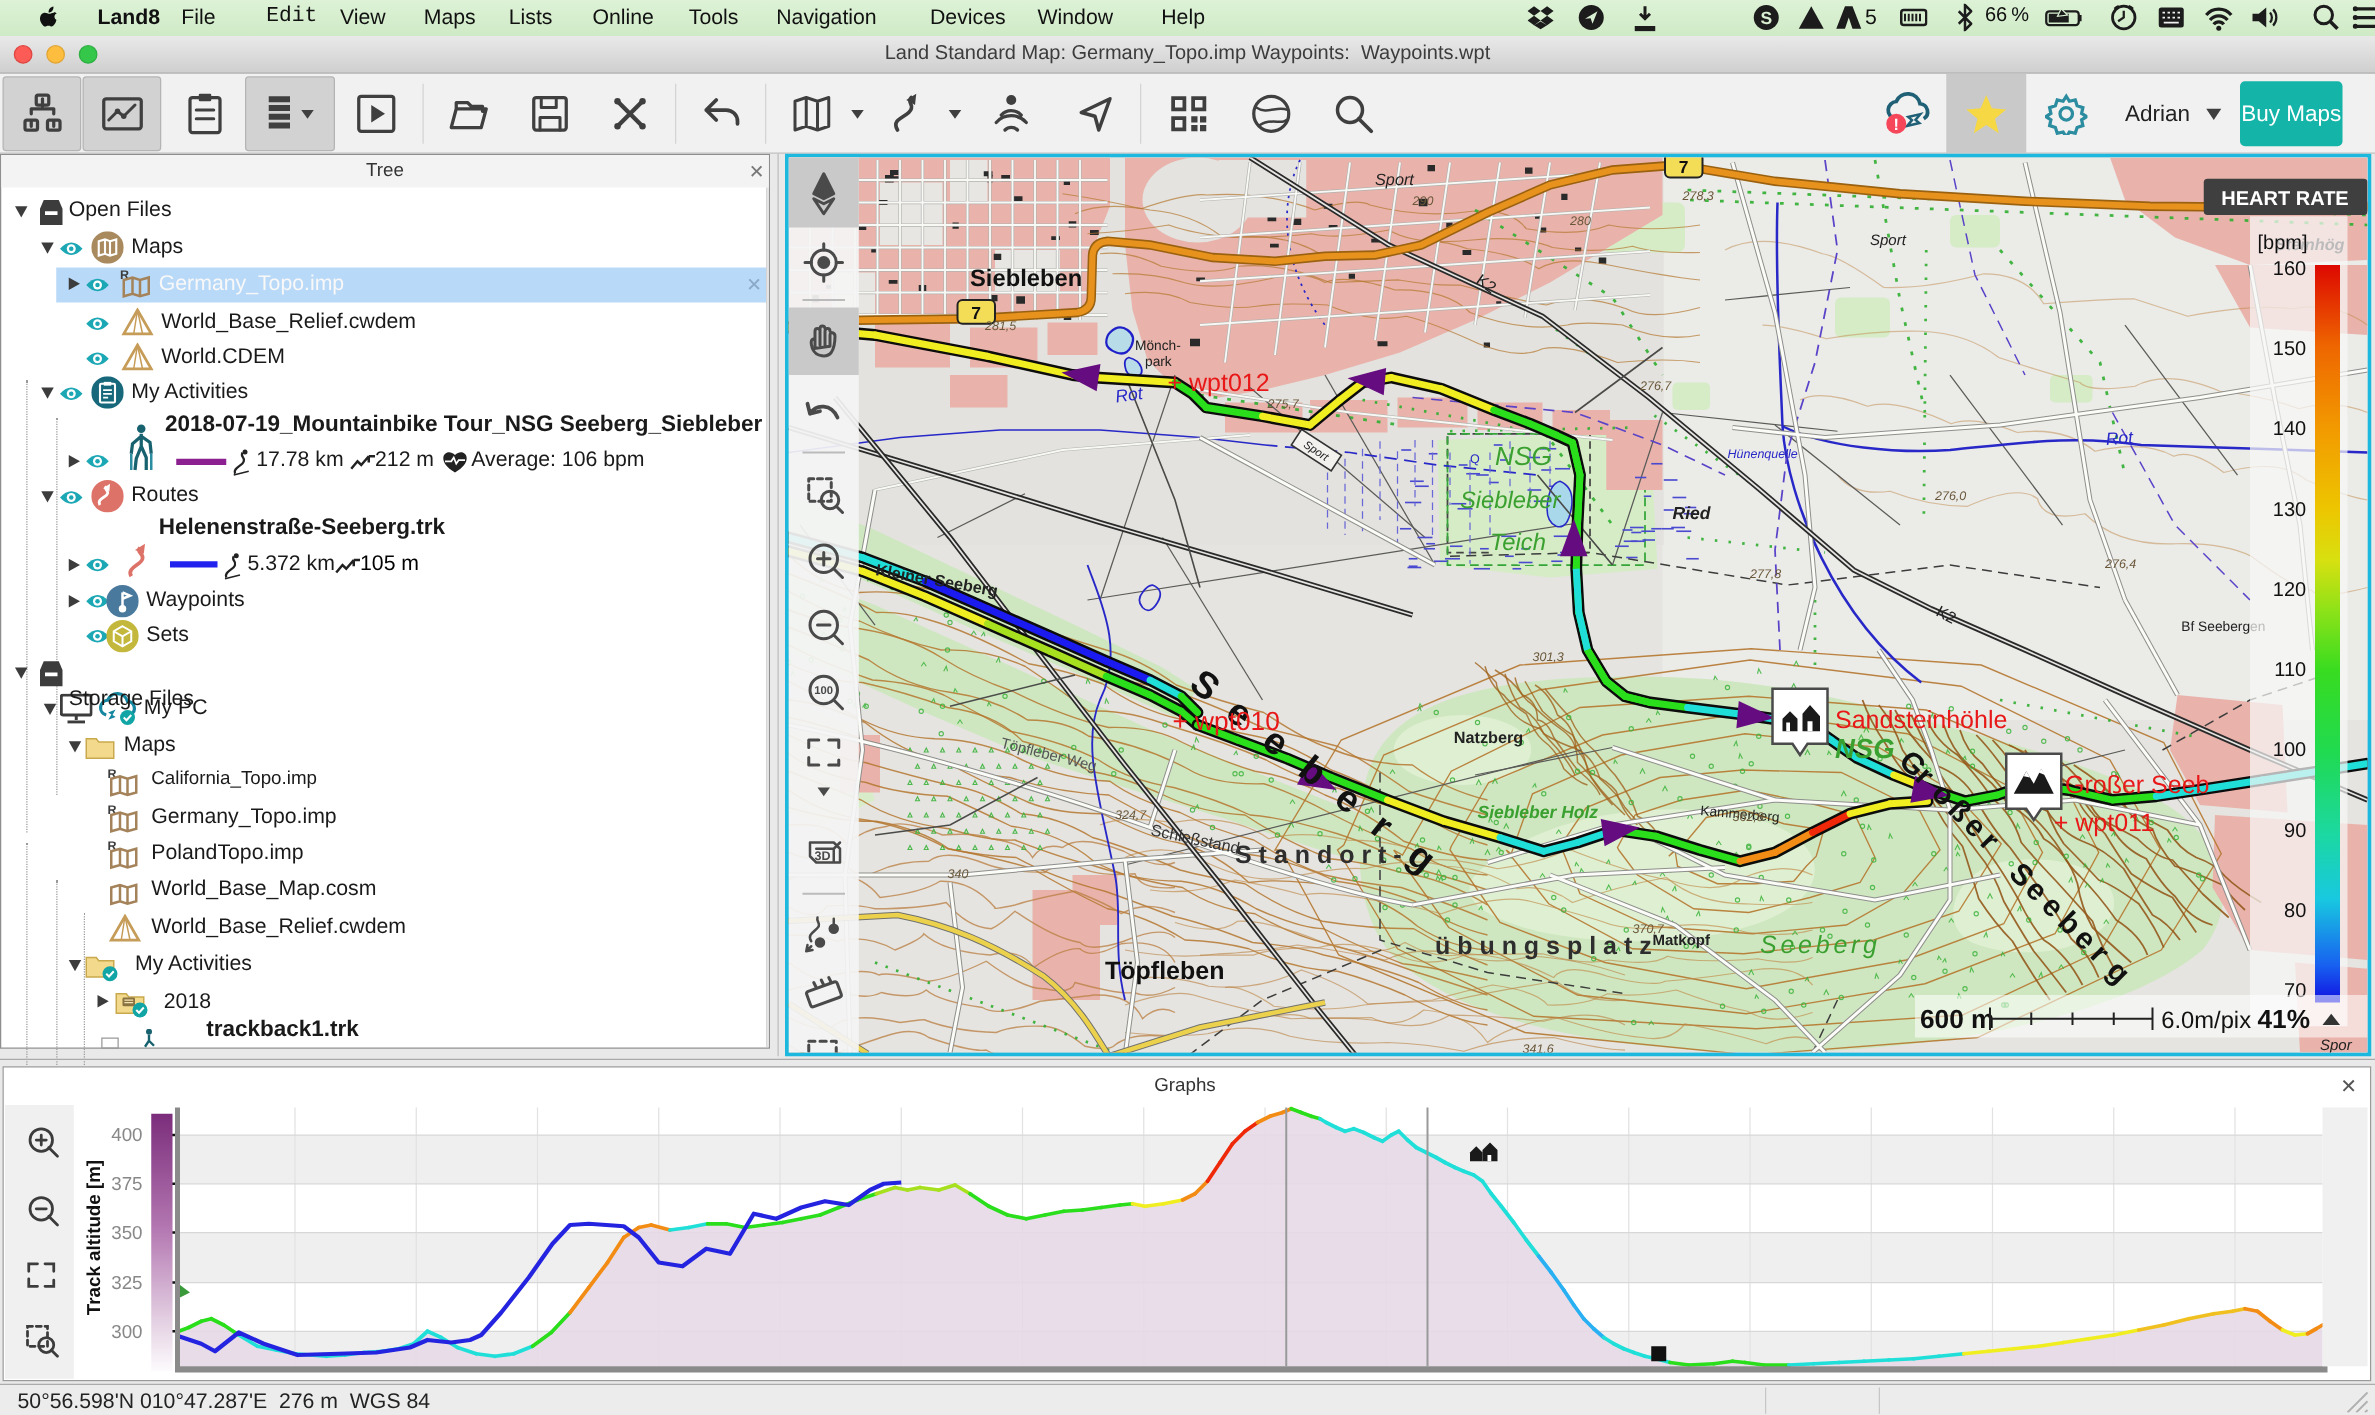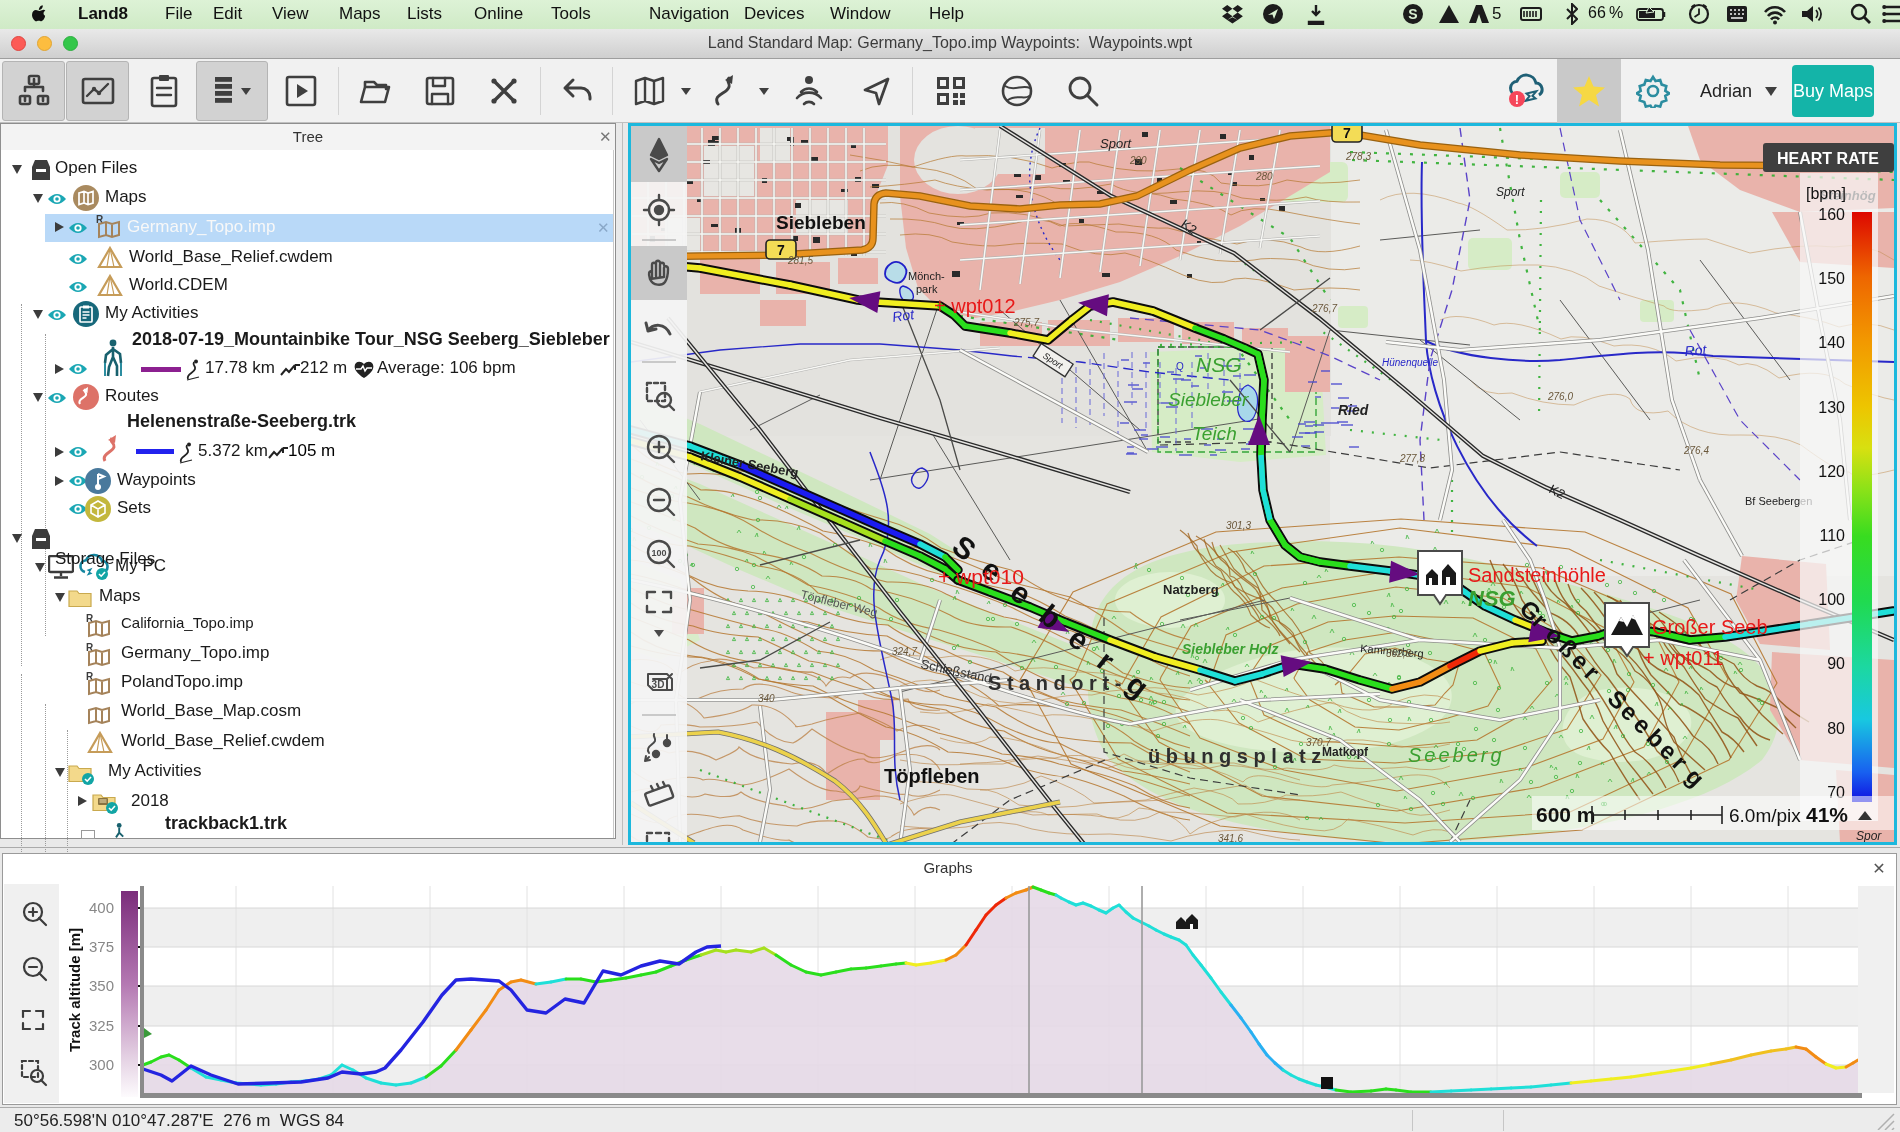--- a/index.html
+++ b/index.html
@@ -19,28 +19,28 @@
 #graphs{position:absolute;left:2px;top:853px;width:1895px;height:252px;background:#fff;border:1px solid #9a9a9a}
 #statusbar{position:absolute;left:0;top:1107px;width:1900px;height:25px;background:#ececec;border-top:1px solid #ababab;font-size:17px;color:#222}
 #mapbox{position:absolute;left:628px;top:123px;width:1269px;height:722px;border:3px solid #1cb8dd;background:#e6e5e2}
 </style></head>
 <body>
 <div id="menubar">
     <span style="left:32px;top:4px"><svg width="18" height="20" viewBox="0 0 18 20" style="">
         <path d="M12.6 1.5c-1.2.1-2.6.9-3.4 1.9-.7.9-1.3 2.3-1.1 3.6 1.3.1 2.7-.7 3.5-1.7.8-1 1.3-2.4 1-3.8zM12.9 7.2c-1.9 0-2.7 1.1-4 1.1-1.4 0-2.6-1.1-4.3-1.1C2.4 7.2 0 9.1 0 12.9c0 3.5 3.1 7.4 4.9 7.4 1.1 0 1.4-.7 3-.7s1.9.7 3 .7c2 0 4.5-4.2 4.5-6.4-2.2-1.1-2.6-4.9.3-5.9-.8-1-2-1.7-2.8-.8z" fill="#111" transform="scale(.85)"></path>
       </svg></span>
     <span style="left:78px;font-weight:bold;">Land8</span>
-    <span style="left:165px;">File</span>
-    <span style="left:213px;">Edit</span>
+    <span style="left:145px;">File</span>
+    <span style="left:213px;font-family:Liberation Mono, monospace;">Edit</span>
     <span style="left:272px;">View</span>
     <span style="left:339px;">Maps</span>
     <span style="left:407px;">Lists</span>
     <span style="left:474px;">Online</span>
     <span style="left:551px;">Tools</span>
-    <span style="left:621px;margin-left:28px;">Navigation</span>
+    <span style="left:621px;">Navigation</span>
     <span style="left:744px;">Devices</span>
     <span style="left:830px;">Window</span>
     <span style="left:929px;">Help</span>
     <span style="left:1222px;top:3px"><svg width="22" height="22" viewBox="0 0 22 22" style="">
         <path d="M5.5 2 L11 6 L5.5 10 L0 6 Z M16.5 2 L22 6 L16.5 10 L11 6 Z M5.5 10 L11 14 L5.5 18 L0 14 Z M16.5 10 L22 14 L16.5 18 L11 14 Z M5.5 18 L11 15 L16.5 18 L11 21.5 Z" fill="#1c1c1c" transform="scale(.95) translate(0,0)"></path>
       </svg></span>
     <span style="left:1262px;top:3px"><svg width="22" height="22" viewBox="0 0 22 22" style="">
         <circle cx="11" cy="11" r="10" fill="#1c1c1c"></circle>
         <path d="M6 12 L16 6 L12 16 L10.5 11.5 Z" fill="#d9efd2"></path>
       </svg></span>

